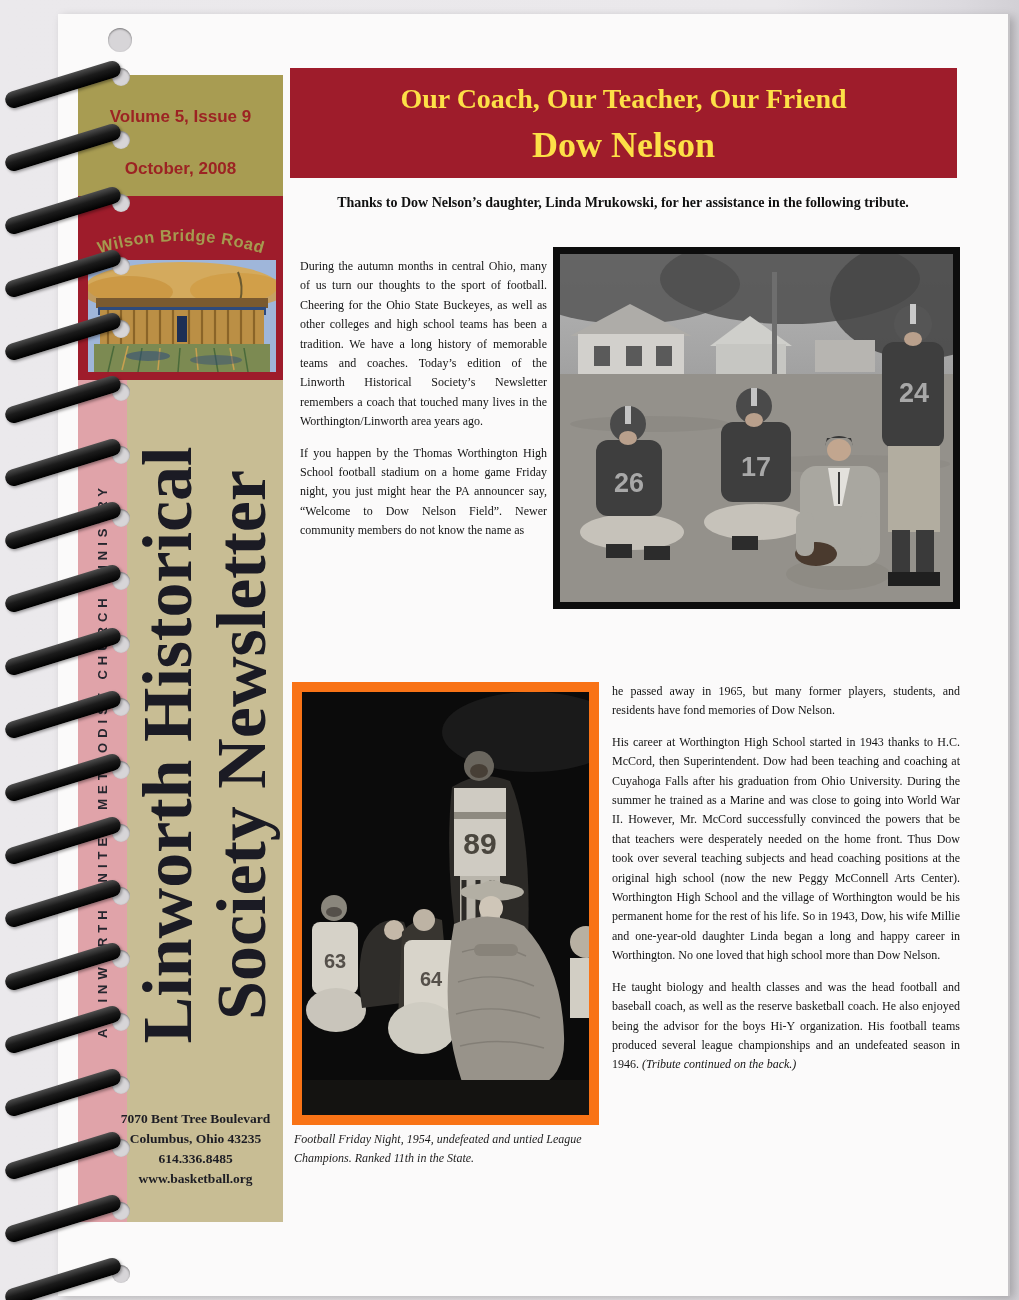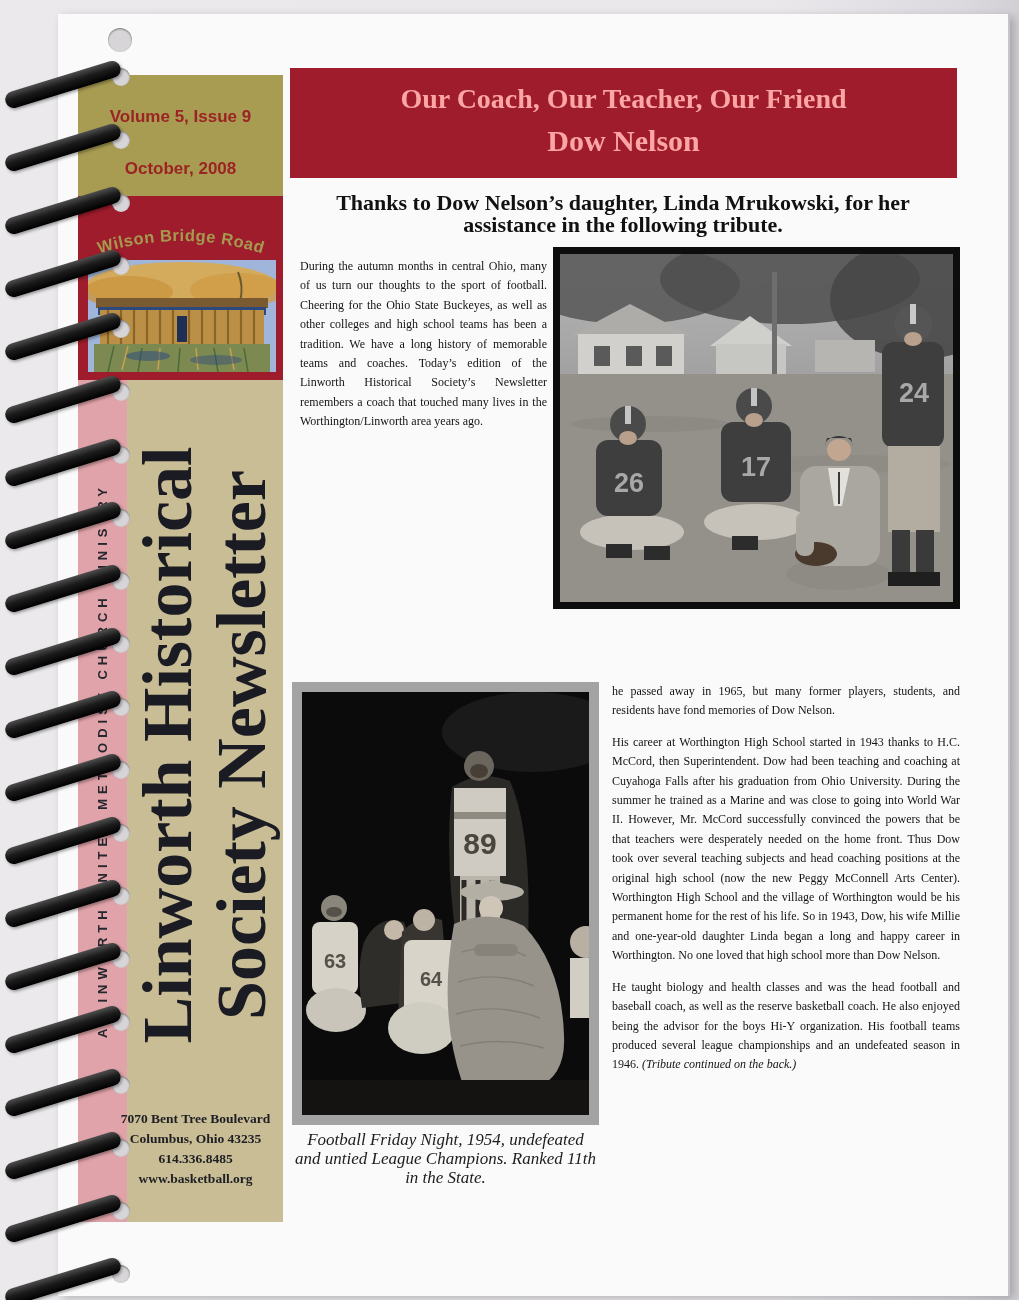--- a/index.html
+++ b/index.html
@@ -41,38 +41,38 @@
   .vtitle-box{position:absolute;left:69px;top:366px;width:156px;height:730px;
     display:flex;align-items:center;justify-content:center;}
   .vtitle{transform:rotate(-90deg);text-align:center;color:#1b1b24;
     font-weight:bold;font-size:70px;line-height:74px;}
   .vtitle div{white-space:nowrap;}
   .address{position:absolute;left:50px;top:1096px;width:175px;text-align:center;
     font-weight:bold;font-size:13.5px;line-height:17px;color:#1d1d24;}
   .address div{margin-bottom:3px;}
   
   .banner{position:absolute;left:232px;top:54px;width:667px;height:110px;background:#9e1c2b;
-    text-align:center;color:#fca5a5;}
+    text-align:center;color:#fde047;}
   .banner .t1{padding-top:15px;font-weight:bold;font-size:28px;}
-  .banner .t2{margin-top:9px;font-weight:bold;font-size:30px;}
+  .banner .t2{margin-top:9px;font-weight:bold;font-size:36px;}
   .ack{position:absolute;left:240px;top:178px;width:650px;text-align:center;
-    font-weight:bold;font-size:22px;line-height:22px;color:#111;}
+    font-weight:bold;font-size:14px;line-height:22px;color:#111;}
   .col-left{position:absolute;left:242px;top:243px;width:247px;}
   .col-right{position:absolute;left:554px;top:668px;width:348px;}
   .para{margin:0 0 12px 0;font-size:12px;line-height:19.4px;color:#131313;
     text-align:justify;}
   .cont{font-style:italic;}
   .photo1{position:absolute;left:495px;top:233px;width:393px;height:348px;
     border:7px solid #0d0d0d;background:#9a9a9a;}
   .photo2{position:absolute;left:234px;top:668px;width:287px;height:423px;
-    border:10px solid #a3a3a3;background:#fef9c3;}
+    border:10px solid #f97316;background:#fef9c3;}
   .cap1{position:absolute;left:497px;top:600px;width:408px;font-style:italic;
     font-size:15px;line-height:18.5px;color:#1c1c1c;}
-  .cap2{position:absolute;left:236px;top:1116px;width:303px;text-align:center;
-    font-style:italic;font-size:17px;line-height:19px;color:#1c1c1c;}
+  .cap2{position:absolute;left:236px;top:1116px;width:303px;text-align:left;
+    font-style:italic;font-size:12px;line-height:19px;color:#1c1c1c;}
 </style>
 </head>
 <body>
 
 <div class="page">
 
   <div class="box-olive">
     <div class="vol-line">Volume 5, Issue 9</div>
     <div class="vol-line second">October, 2008</div>
   </div>
@@ -152,20 +152,21 @@
   </div>
 
   <div class="banner">
     <div class="t1">Our Coach, Our Teacher, Our Friend</div>
     <div class="t2">Dow Nelson</div>
   </div>
   <div class="ack">Thanks to Dow Nelson’s daughter, Linda Mrukowski, for her assistance in the following tribute.</div>
 
   <div class="col-left">
     <p class="para">During the autumn months in central Ohio, many of us turn our thoughts to the sport of football. Cheering for the Ohio State Buckeyes, as well as other colleges and high school teams has been a tradition. We have a long history of memorable teams and coaches. Today’s edition of the Linworth Historical Society’s Newsletter remembers a coach that touched many lives in the Worthington/Linworth area years ago.</p>
+    <p class="para">If you happen by the Thomas Worthington High School football stadium on a home game Friday night, you just might hear the PA announcer say, “Welcome to Dow Nelson Field”. Newer community members do not know the name as</p>
   </div>
 
   <div class="photo1">
     <svg width="393" height="348" viewBox="0 0 393 348">
       <defs>
         <linearGradient id="sky1" x1="0" y1="0" x2="0" y2="1">
           <stop offset="0" stop-color="#b7b7b7"></stop>
             <stop offset="1" stop-color="#9c9c9c"></stop>
         </linearGradient>
       </defs>

